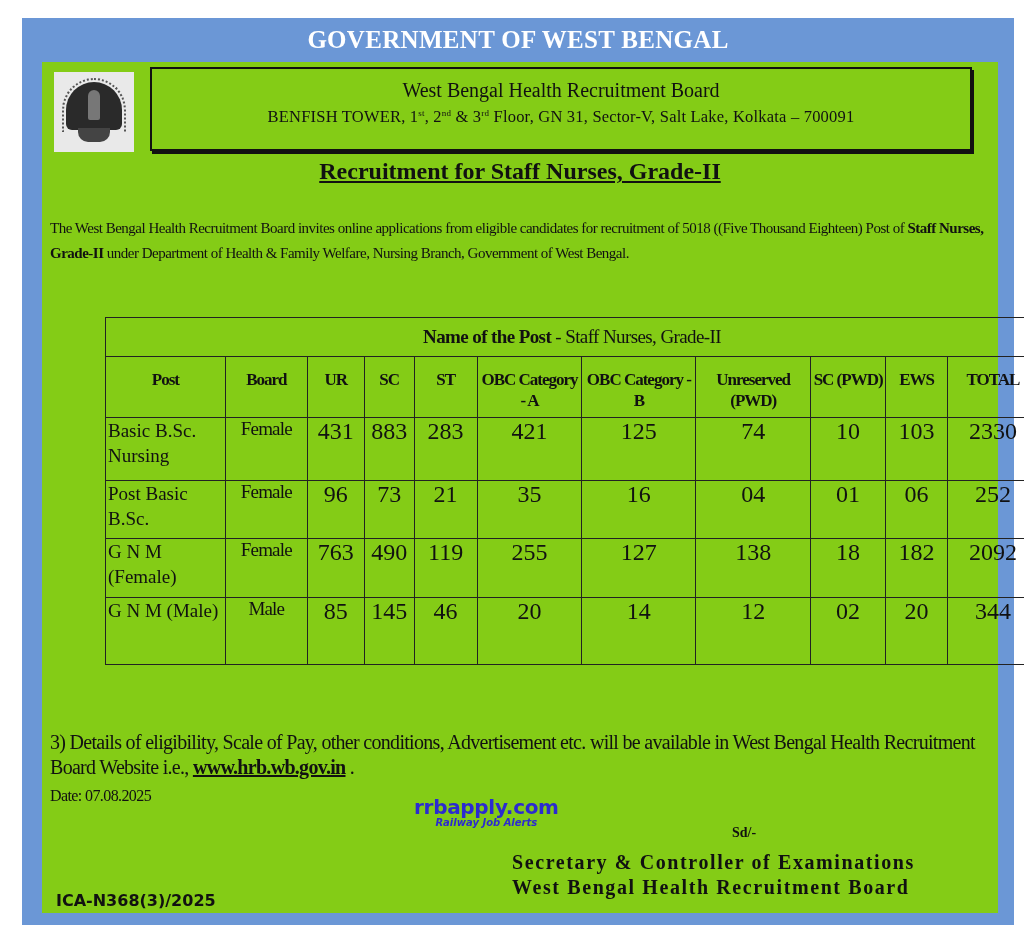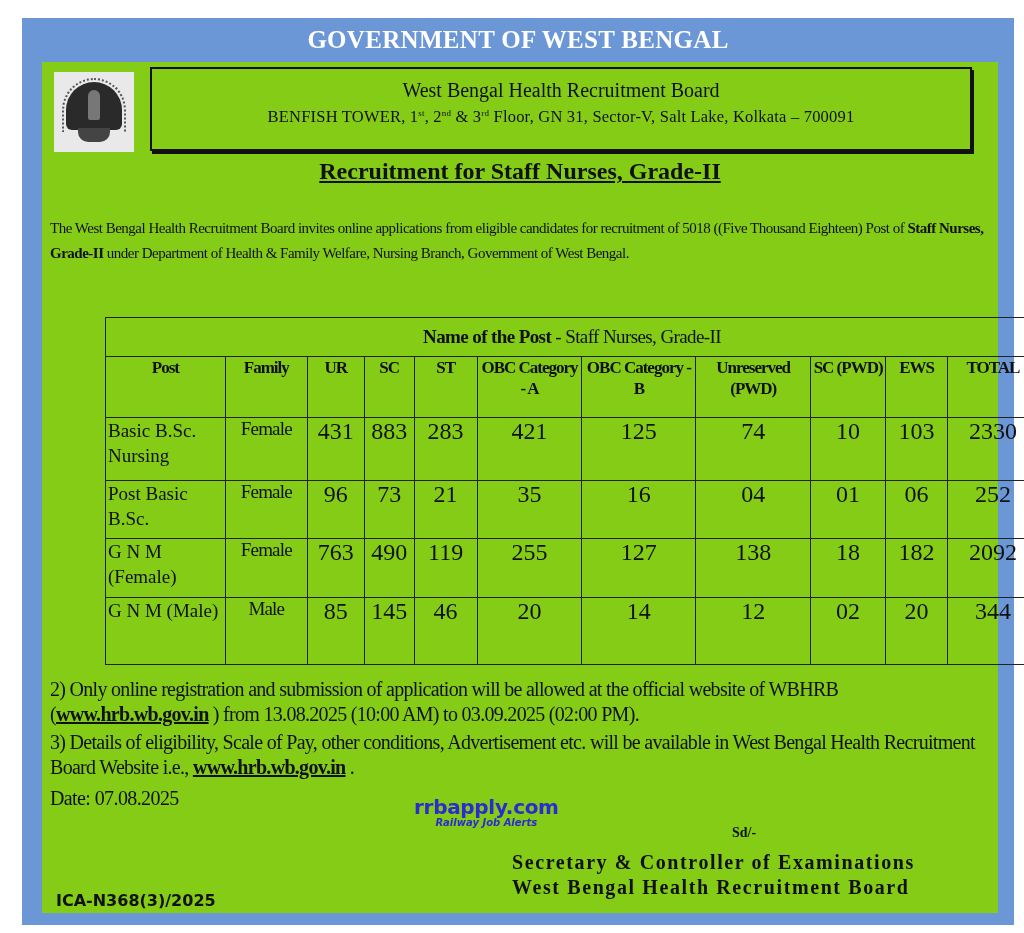--- a/index.html
+++ b/index.html
@@ -32,35 +32,35 @@
   .rec-title { position:absolute; left:0; top:96px; width:100%; text-align:center;
                font-size:24px; font-weight:bold; text-decoration:underline; }
   .intro { position:absolute; left:8px; top:130px; width:940px; font-size:15px;
            line-height:25px; letter-spacing:-0.5px;margin-top:24px; }
   .intro b { font-weight:bold; }
   .point1 { position:absolute; left:8px; top:206px; font-size:20.5px; }
   table.vac { position:absolute; left:15px; top:255px; width:934px;
               border-collapse:collapse; font-size:19px;margin-left:48px; }
   table.vac td, table.vac th { border:1.5px solid #222; padding:0 2px; vertical-align:top; }
   table.vac th { font-weight:bold; font-size:17px; letter-spacing:-1px; line-height:21px;
-                 text-align:center; padding-top:0; }
+                 text-align:center; padding-top:12px; }
   .caption-cell { height:38px; text-align:center; font-size:19px; line-height:38px;
                   vertical-align:middle !important; letter-spacing:-0.6px; }
   .caption-cell b { font-weight:bold; }
   tr.hdr { height:61px; }
   tr.r1 { height:63px; } tr.r2 { height:58px; } tr.r3 { height:59px; } tr.r4 { height:67px; }
   td.post { text-align:left; font-size:19px; line-height:25px; padding-top:3px; }
   td.num { text-align:center; font-size:24px; padding-top:6px; }
   td.gen { text-align:center; font-size:19px; padding-top:4px; letter-spacing:-0.8px; }
   .p2 { position:absolute; left:8px; top:615px; width:945px; font-size:20px;
         line-height:25px; letter-spacing:-0.7px; }
   .p3 { position:absolute; left:8px; top:668px; width:945px; font-size:20px;
         line-height:25px; letter-spacing:-0.7px; }
   .link { font-weight:bold; text-decoration:underline; }
-  .date { position:absolute; left:8px; top:725px; font-size:20px; letter-spacing:-0.6px;text-align:center; }
+  .date { position:absolute; left:8px; top:725px; font-size:16px; letter-spacing:-0.6px;text-align:center; }
   .wm { position:absolute; left:372px; top:733px; text-align:center; color:#2b2bd0; }
   .wm .wm-main { font-family:"DejaVu Sans", sans-serif; font-weight:bold; font-size:20px;
                  letter-spacing:-0.3px; }
   .wm .wm-sub { font-family:"DejaVu Sans", sans-serif; font-weight:bold; font-style:italic;
                 font-size:10px; margin-top:-2px; }
   .sd { position:absolute; left:690px; top:763px; font-size:14px; font-weight:bold; }
   .sig1 { position:absolute; left:470px; top:789px; font-size:20px; font-weight:bold;
           letter-spacing:1.6px; }
   .sig2 { position:absolute; left:470px; top:814px; font-size:20px; font-weight:bold;
           letter-spacing:1.6px; }
@@ -104,21 +104,21 @@
         <col style="width:75px">
           <col style="width:62px">
           <col style="width:91px">
       </colgroup>
       <tbody>
           <tr>
         <td colspan="11" class="caption-cell"><b>Name of the Post</b><span> - Staff Nurses, Grade-II</span></td>
       </tr>
       <tr class="hdr">
         <th>Post</th>
-        <th>Family</th>
+        <th>Board</th>
         <th>UR</th>
         <th>SC</th>
         <th>ST</th>
         <th>OBC Category - A</th>
         <th>OBC Category - B</th>
         <th>Unreserved (PWD)</th>
         <th>SC (PWD)</th>
         <th>EWS</th>
         <th>TOTAL</th>
       </tr>
@@ -170,21 +170,20 @@
         <td class="num">20</td>
         <td class="num">14</td>
         <td class="num">12</td>
         <td class="num">02</td>
         <td class="num">20</td>
         <td class="num">344</td>
       </tr>
     </tbody>
       </table>
 
-    <div class="p2"><span>2) Only online registration and submission of application will be allowed at the official website of WBHRB (</span><a class="link">www.hrb.wb.gov.in</a><span> ) from 13.08.2025 (10:00 AM) to 03.09.2025 (02:00 PM).</span></div>
 
     <div class="p3"><span>3) Details of eligibility, Scale of  Pay, other conditions, Advertisement etc. will be available in West Bengal Health Recruitment Board Website i.e., </span><a class="link">www.hrb.wb.gov.in</a><span> .</span></div>
 
     <div class="date">Date: 07.08.2025</div>
 
     <div class="wm">
       <div class="wm-main">rrbapply.com</div>
       <div class="wm-sub">Railway Job Alerts</div>
     </div>
 

